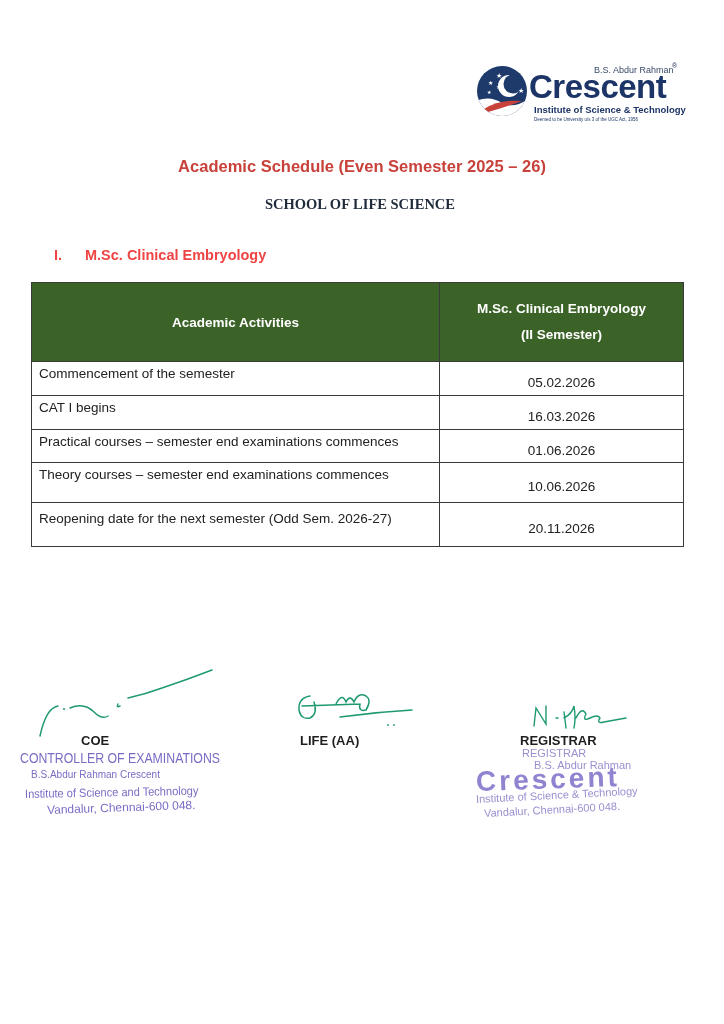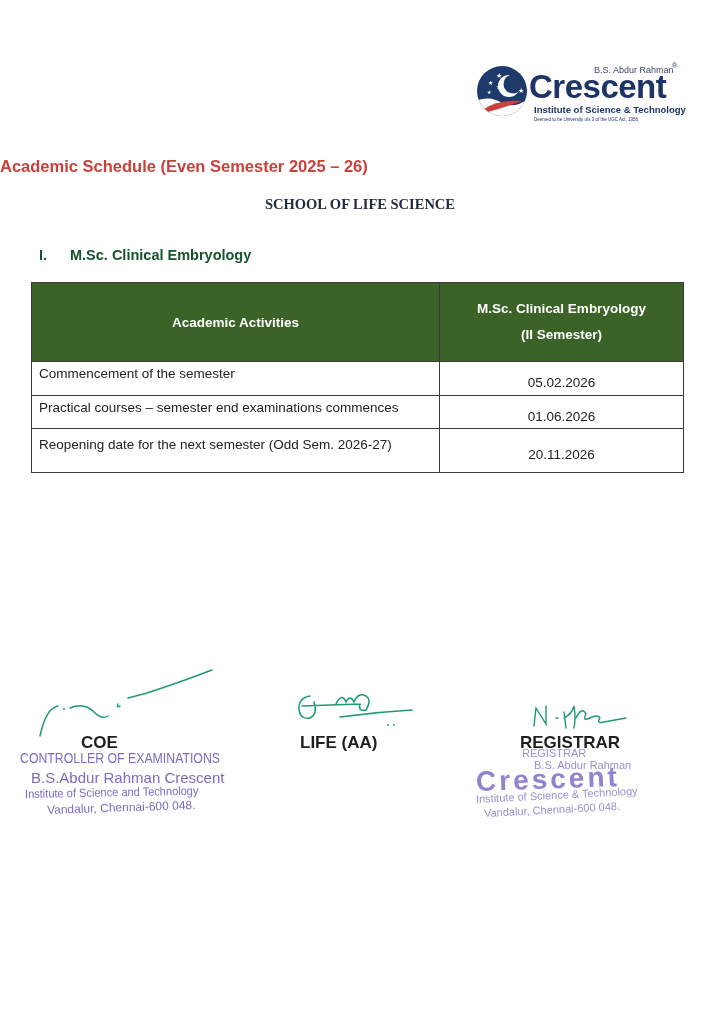--- a/index.html
+++ b/index.html
@@ -11,37 +11,37 @@
 
     
     #logo { left: 474px; top: 62px; width: 210px; height: 62px; }
     #logo .emblem { position: absolute; left: 2px; top: 3px; width: 52px; height: 52px; }
     #logo .small-top { position: absolute; left: 120px; top: 3px; font-size: 9px; color: #3a4a6a; white-space: nowrap; }
     #logo .reg { position: absolute; left: 198px; top: 0px; font-size: 7px; color: #1a2a55; }
     #logo .brand { position: absolute; left: 55px; top: 8px; font-size: 33px; font-weight: bold; color: #1c3466; letter-spacing: -0.5px; line-height: 34px; }
     #logo .inst { position: absolute; left: 60px; top: 42px; font-size: 9.5px; font-weight: bold; color: #1c3466; white-space: nowrap; }
     #logo .deemed { position: absolute; left: 60px; top: 55px; font-size: 4.5px; color: #1c3466; white-space: nowrap; }
 
-    .title { left: 0; width: 724px; top: 157px; font-size: 16.5px; font-weight: bold; color: #c8413a; }
+    .title { left: 0; width: 724px; text-align: center; top: 157px; font-size: 16.5px; font-weight: bold; color: #c8413a; }
     .school { left: 0; width: 720px; text-align: center; top: 196px; font-size: 14.5px; font-weight: bold; color: #1f2a3a; font-family: Liberation Serif, serif; }
-    .section { left: 39px; top: 247px; font-size: 14.5px; font-weight: bold; color: #14532d; }
+    .section { left: 54px; top: 247px; font-size: 14.5px; font-weight: bold; color: #ef4444; }
     .section .num { display: inline-block; width: 31px; }
 
     table.sched { position: absolute; left: 31px; top: 282px; width: 653px; border-collapse: collapse; }
     table.sched th, table.sched td { border: 1.3px solid #3a3a3a; }
     table.sched th { background: #3b6227; color: #ffffff; font-weight: bold; font-size: 13.5px; height: 78px; padding: 0; }
     table.sched th.c1 { width: 407px; }
     table.sched th .line { display: block; line-height: 26px; }
     table.sched td { font-size: 13.5px; color: #222; padding: 0; }
     table.sched td.act { padding-left: 7px; vertical-align: top; padding-top: 4px; }
     table.sched td.date { text-align: center; vertical-align: middle; padding-top: 8px; }
 
     
     .sig svg { position: absolute; overflow: visible; }
-    .sig-label { font-weight: bold; font-size: 17px; color: #1e1e1e; white-space: nowrap; }
+    .sig-label { font-weight: bold; font-size: 13px; color: #1e1e1e; white-space: nowrap; }
     .stamp { color: #7b6bc4; white-space: nowrap; }
   </style>
 </head>
 <body>
 
 <div id="logo" class="abs">
   <svg class="emblem" viewBox="0 0 52 52">
     <defs>
         <clipPath id="cc">
           <circle cx="26" cy="26" r="25"></circle>
@@ -81,39 +81,47 @@
         <span class="line">M.Sc. Clinical Embryology</span>
         <span class="line">(II Semester)</span>
       </th>
     </tr>
   </thead>
   <tbody>
     <tr style="height:34px">
       <td class="act">Commencement of the semester</td>
       <td class="date">05.02.2026</td>
     </tr>
+    <tr style="height:34px">
+      <td class="act">CAT I begins</td>
+      <td class="date">16.03.2026</td>
+    </tr>
     <tr style="height:33px">
       <td class="act">Practical courses – semester end examinations commences</td>
       <td class="date">01.06.2026</td>
+    </tr>
+    <tr style="height:40px">
+      <td class="act">Theory courses – semester end examinations commences</td>
+      <td class="date">10.06.2026</td>
     </tr>
     <tr style="height:44px">
       <td class="act" style="padding-top:8px">Reopening date for the next semester (Odd Sem. 2026-27)</td>
       <td class="date">20.11.2026</td>
     </tr>
   </tbody>
 </table>
 
 <div class="sig">
   <svg class="abs" style="left:36px;top:668px;width:180px;height:70px" viewBox="0 0 180 70">
     <path d="M4 68 Q10 40 22 38 M34 40 Q48 34 58 44 Q66 52 72 48 M82 36 Q80 40 84 38 M92 30 Q110 26 126 20 Q150 12 176 2" fill="none" stroke="#1f9a6e" stroke-width="1.5" stroke-linecap="round"></path>
     <circle cx="28" cy="41" r="1" fill="#1f9a6e"></circle>
   </svg>
   <div class="abs sig-label" style="left:81px;top:733px">COE</div>
   <div class="abs stamp" style="left:20px;top:749px;font-size:15px;transform:scaleX(0.82);transform-origin:left">CONTROLLER OF EXAMINATIONS</div>
-  <div class="abs stamp" style="left:31px;top:769px;font-size:15px">B.S.Abdur Rahman Crescent</div>
+  <div class="abs stamp" style="left:31px;top:769px;font-size:10px">B.S.Abdur Rahman Crescent</div>
   <div class="abs stamp" style="left:25px;top:787px;font-size:12px;transform:scaleX(0.92) rotate(-1deg);transform-origin:left">Institute of Science and Technology</div>
   <div class="abs stamp" style="left:47px;top:803px;font-size:12px;transform:rotate(-2deg);transform-origin:left">Vandalur, Chennai-600 048.</div>
 </div>
 
 <div class="sig">
   <svg class="abs" style="left:296px;top:690px;width:120px;height:40px" viewBox="0 0 120 40">
     <path d="M14 6 Q2 8 3 20 Q5 30 14 28 Q22 24 18 12 M6 16 L64 14 M40 14 Q46 2 50 12 Q54 4 58 12 Q62 2 70 6 Q76 10 70 20 Q62 22 64 14" fill="none" stroke="#1f9a6e" stroke-width="1.5" stroke-linecap="round"></path>
     <path d="M44 27 Q80 22 116 20" fill="none" stroke="#1f9a6e" stroke-width="1.5" stroke-linecap="round"></path>
     <circle cx="92" cy="35" r="0.9" fill="#1f9a6e"></circle>
       <circle cx="98" cy="35" r="0.9" fill="#1f9a6e"></circle>

